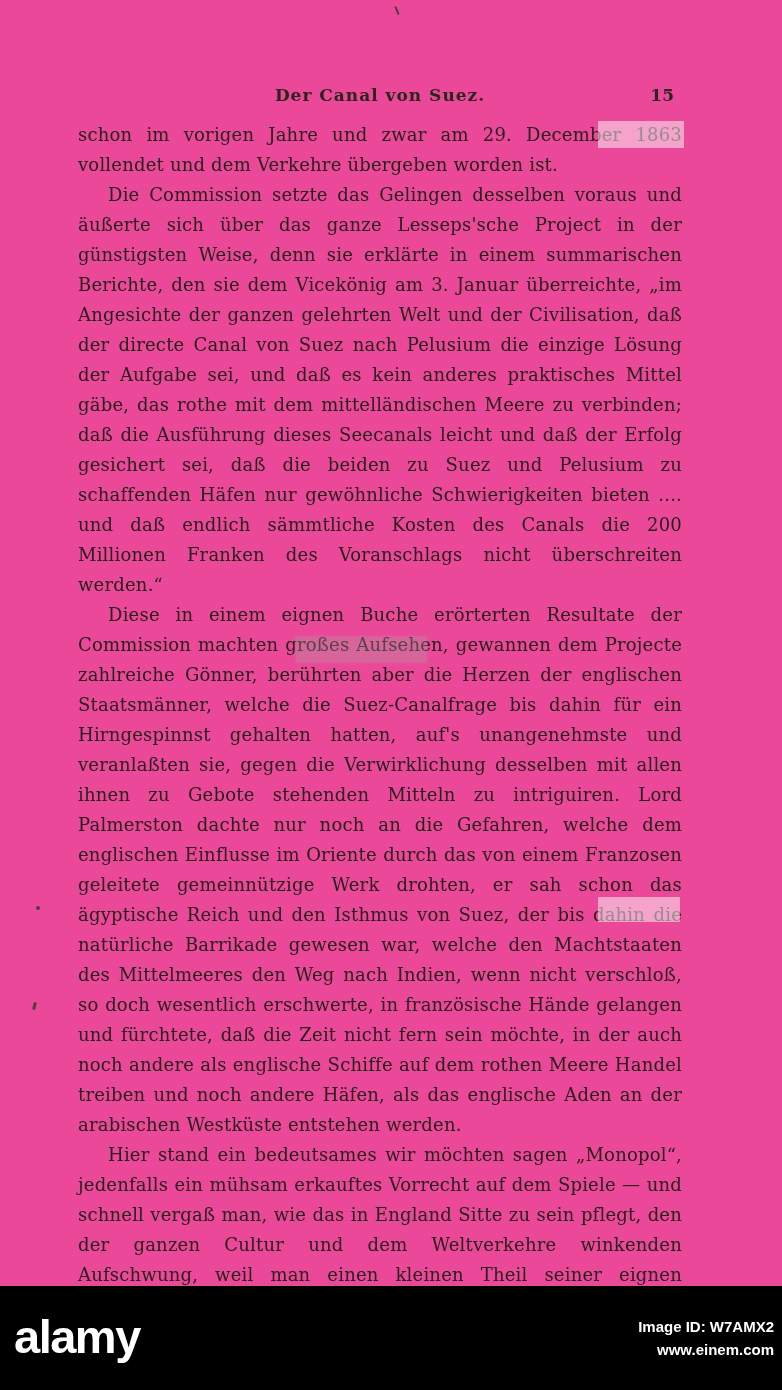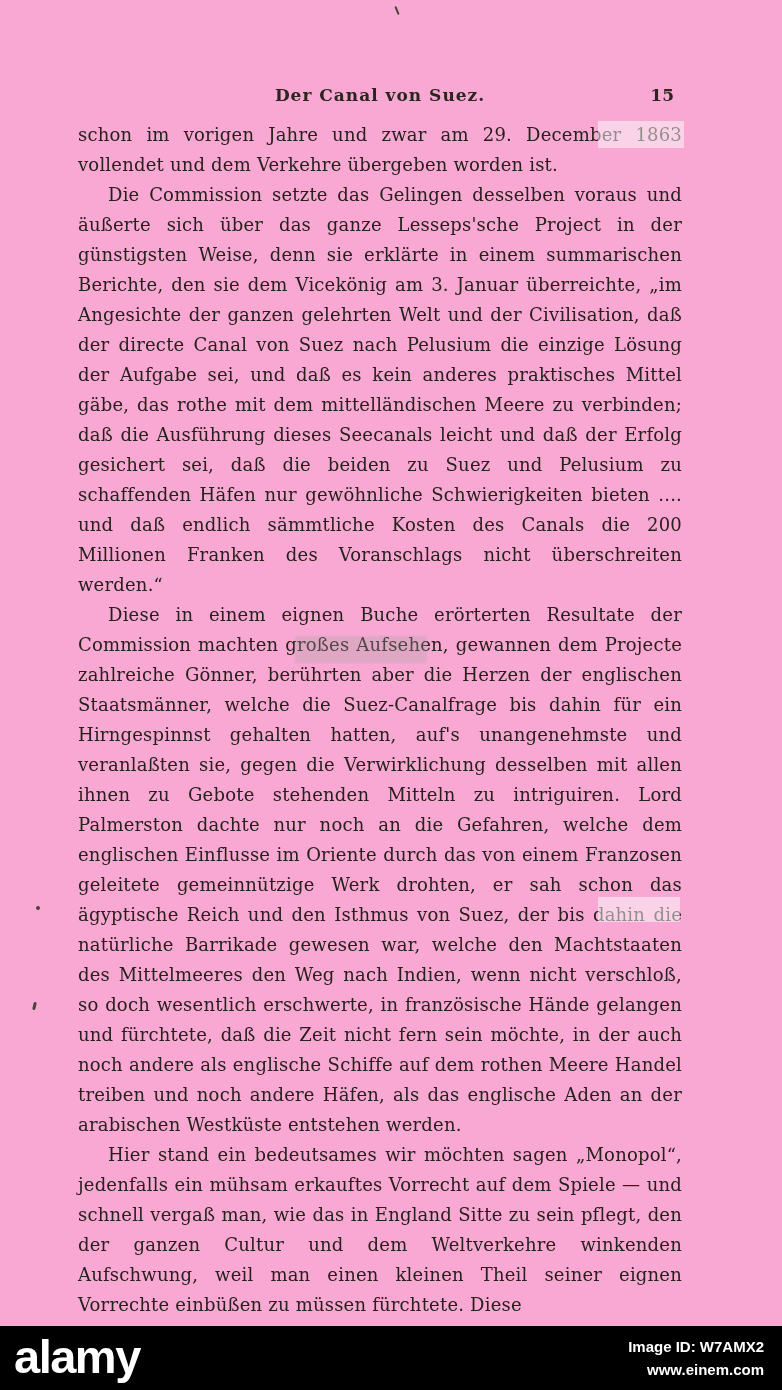--- a/index.html
+++ b/index.html
@@ -6,21 +6,21 @@
     margin: 0;
     padding: 0;
     width: 782px;
     height: 1390px;
     background: #ffffff;
     overflow: hidden;
   }
   .scan-page {
     position: absolute;
     inset: 0;
-    background: #f9a8d4;
+    background: #ec4899;
     font-family: "DejaVu Serif", serif;
   }
   
   .page-header {
     position: absolute;
     top: 85px;
     left: 78px;
     width: 604px;
     height: 24px;
   }
@@ -105,26 +105,26 @@
     pointer-events: none;
   }
   .fade-1 { top: 121px; left: 598px; width: 86px; height: 27px; }
   .fade-2 { top: 897px; left: 598px; width: 82px; height: 25px; }
   
   .watermark-bar {
     position: absolute;
     left: 0;
     right: 0;
     bottom: 0;
-    height: 64px;
+    height: 104px;
     background: #000000;
     display: flex;
     align-items: center;
     justify-content: space-between;
-    padding: 0 18px 0 14px;
+    padding: 0 8px 0 14px;
     box-sizing: border-box;
     font-family: "Liberation Sans", sans-serif;
   }
   .alamy-logo {
     color: #ffffff;
     font-size: 47px;
     font-weight: bold;
     letter-spacing: -1.5px;
     line-height: 1;
     padding-bottom: 4px;

